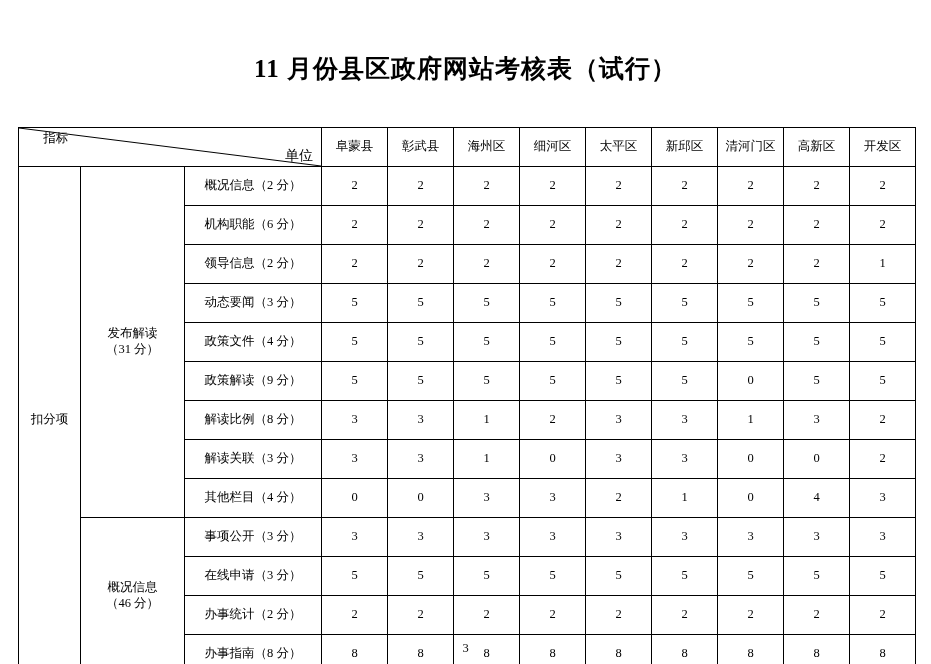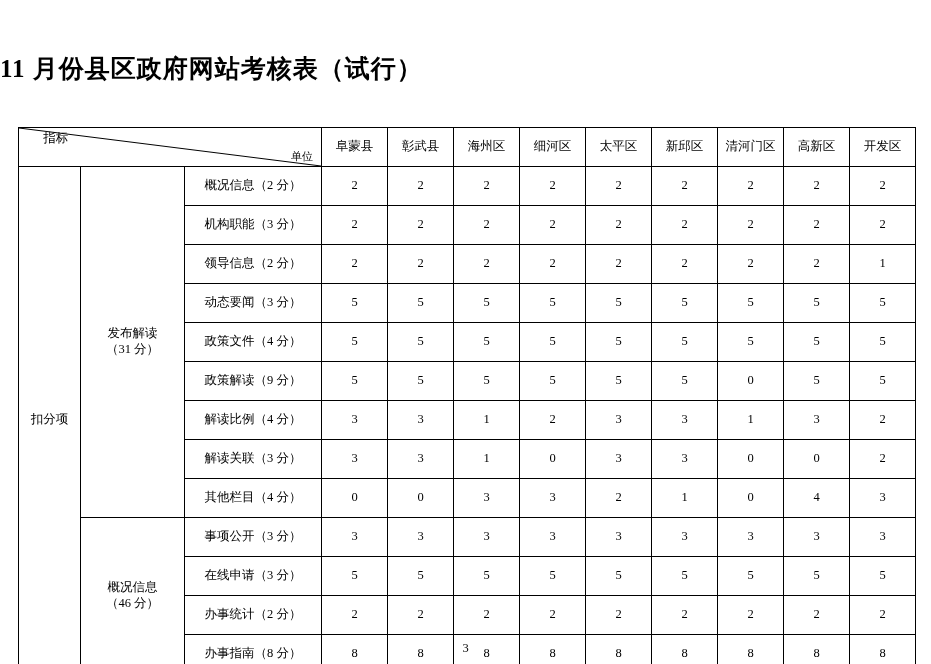--- a/index.html
+++ b/index.html
@@ -15,21 +15,21 @@
     position: relative;
     overflow: hidden;
   }
   .page {
     width: 931px;
     height: 664px;
     position: relative;
     box-sizing: border-box;
   }
   .doc-title {
-    text-align: left;
+    text-align: center;
     font-size: 25px;
     font-weight: bold;
     letter-spacing: 1px;
     margin: 0;
     padding-top: 52px;
     font-family: "Liberation Serif", "DejaVu Serif", serif;
   }
   .table-wrap {
     position: absolute;
     left: 18px;
@@ -70,21 +70,21 @@
   .hdr-diag .lbl-index {
     position: absolute;
     left: 8%;
     top: 3px;
     font-size: 12.5px;
   }
   .hdr-diag .lbl-unit {
     position: absolute;
     right: 8px;
     bottom: 2px;
-    font-size: 11px;
+    font-size: 14px;
   }
   .col-cat { width: 62px; }
   .col-group { width: 104px; }
   .col-item { width: 137px; }
   .col-val { width: 66px; }
   .cat-cell {
     font-size: 12.5px;
   }
   .group-cell {
     font-size: 12.5px;
@@ -161,21 +161,21 @@
           <td>2</td>
           <td>2</td>
           <td>2</td>
           <td>2</td>
           <td>2</td>
           <td>2</td>
           <td>2</td>
           <td>2</td>
         </tr>
         <tr>
-          <td class="item-cell">机构职能（3 分）</td>
+          <td class="item-cell">机构职能（6 分）</td>
           <td>2</td>
           <td>2</td>
           <td>2</td>
           <td>2</td>
           <td>2</td>
           <td>2</td>
           <td>2</td>
           <td>2</td>
           <td>2</td>
         </tr>
@@ -221,21 +221,21 @@
           <td>5</td>
           <td>5</td>
           <td>5</td>
           <td>5</td>
           <td>5</td>
           <td>0</td>
           <td>5</td>
           <td>5</td>
         </tr>
         <tr>
-          <td class="item-cell">解读比例（4 分）</td>
+          <td class="item-cell">解读比例（8 分）</td>
           <td>3</td>
           <td>3</td>
           <td>1</td>
           <td>2</td>
           <td>3</td>
           <td>3</td>
           <td>1</td>
           <td>3</td>
           <td>2</td>
         </tr>

